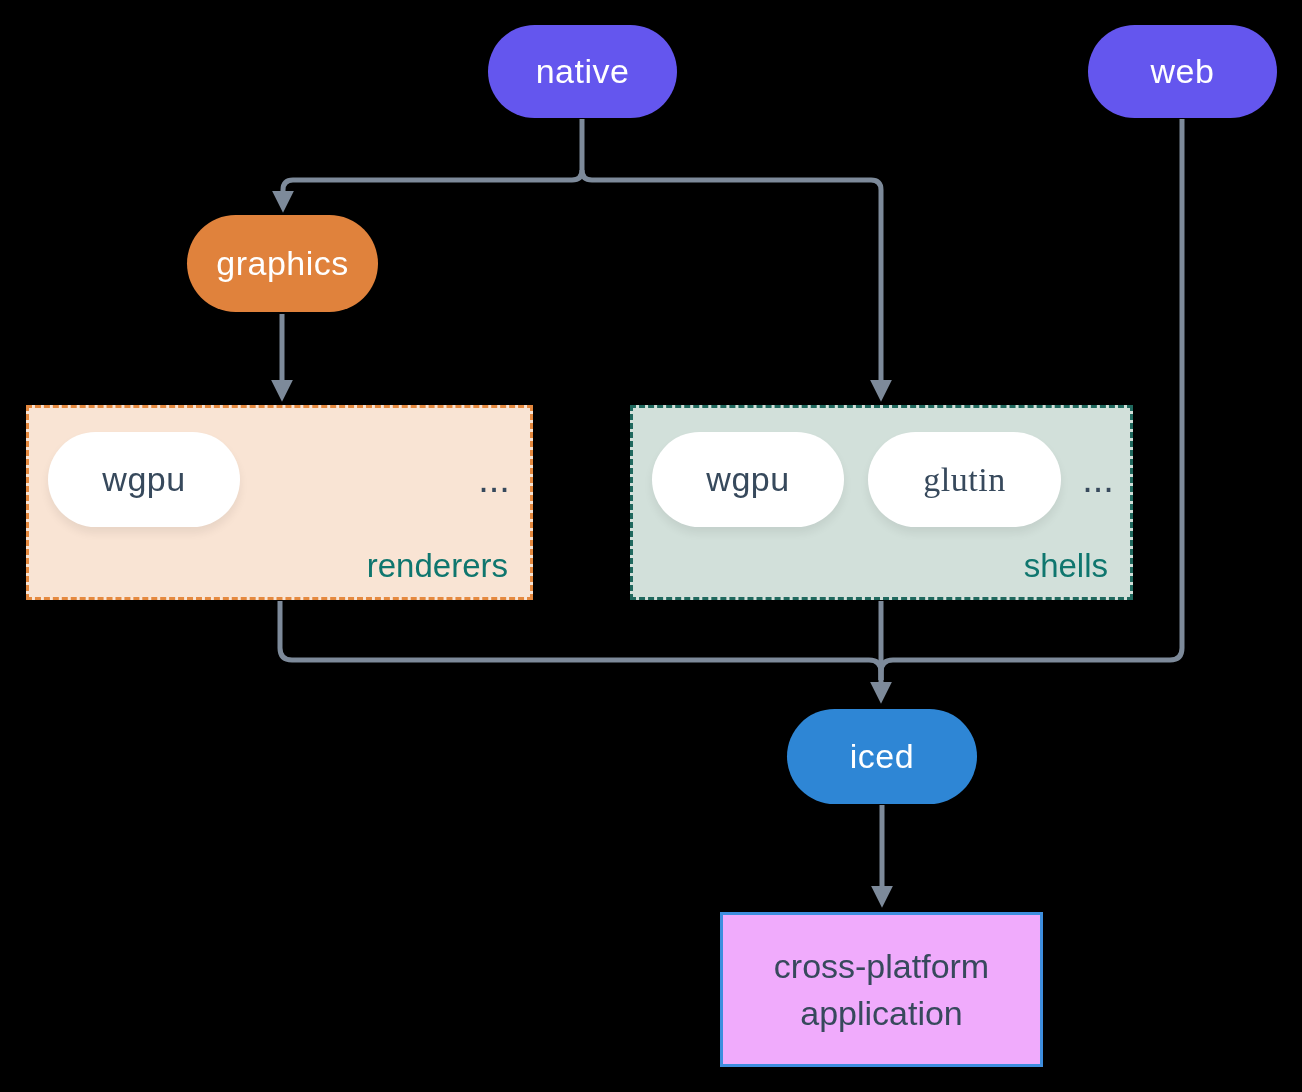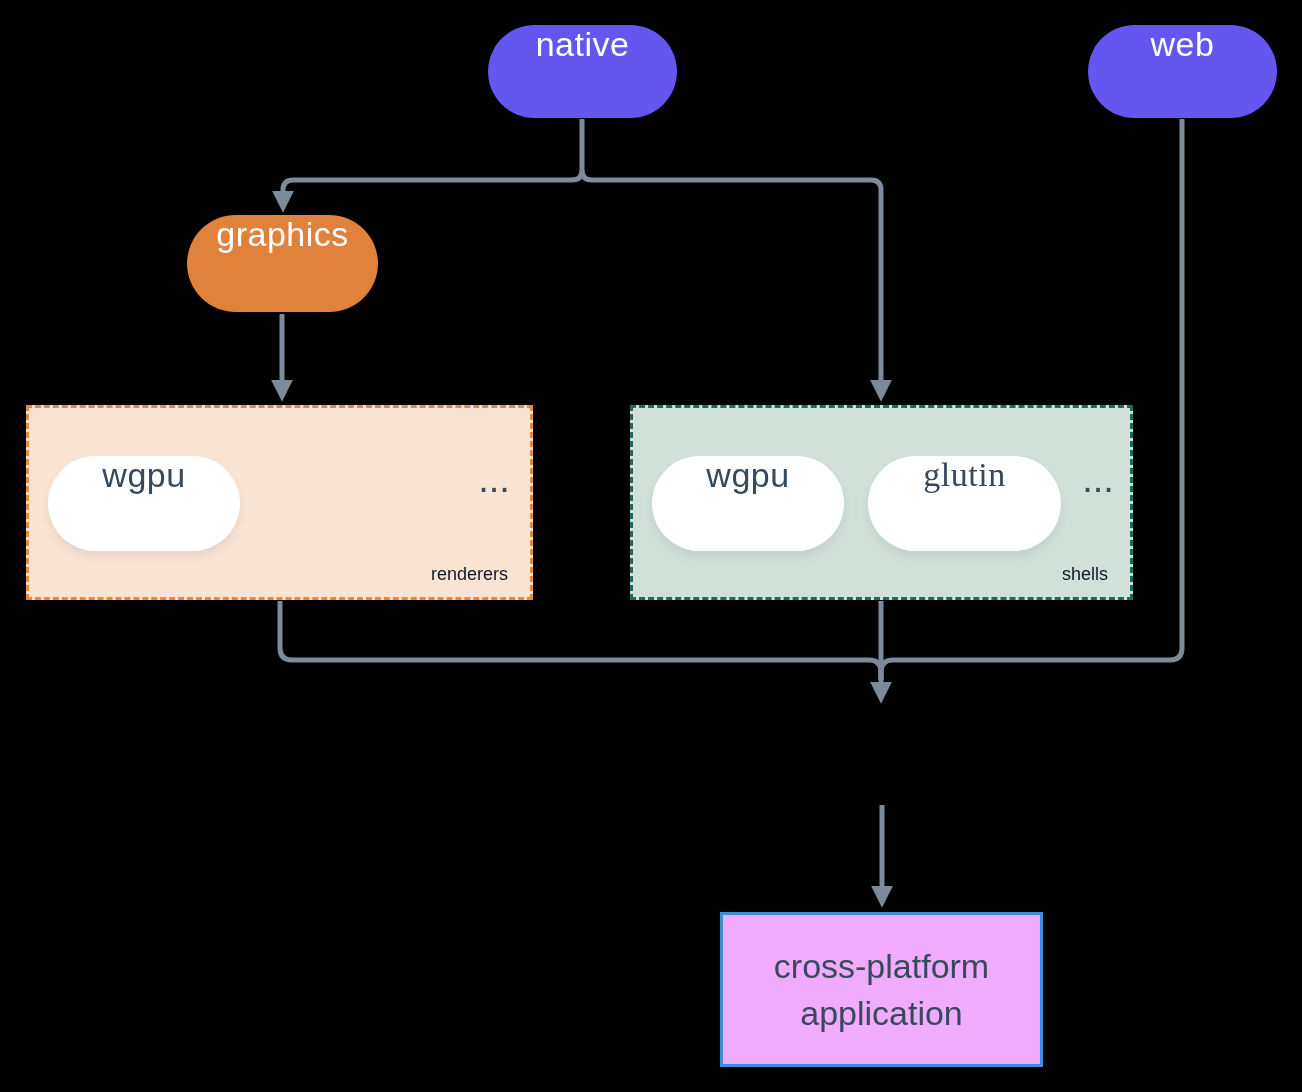--- a/index.html
+++ b/index.html
@@ -13,35 +13,35 @@
   }
   svg.connectors {
     position: absolute;
     left: 0; top: 0;
     width: 1302px; height: 1092px;
     pointer-events: none;
   }
   .pill {
     position: absolute;
     display: flex;
+    align-items: center;
     justify-content: center;
     border-radius: 60px;
     font-size: 34px;
     letter-spacing: 0.5px;
     color: #ffffff;
   }
   .pill-native   { left: 488px;  top: 25px;  width: 189px; height: 93px; background: #6456ee; }
   .pill-web      { left: 1088px; top: 25px;  width: 189px; height: 93px; background: #6456ee; }
   .pill-graphics { left: 187px;  top: 215px; width: 191px; height: 97px; background: #e0823c; }
   .pill-iced     { left: 787px;  top: 709px; width: 190px; height: 95px; background: #2e86d5; }
   .pill-white {
     background: #ffffff;
     color: #37495c;
     box-shadow: 0 6px 10px rgba(0,0,0,0.07);
-    margin-top: 24px;
   }
   .pill-wgpu   { left: 48px;   top: 432px; width: 192px; height: 95px; }
   .pill-glow   { left: 265px;  top: 432px; width: 193px; height: 95px; }
   .pill-winit  { left: 652px;  top: 432px; width: 192px; height: 95px; }
   .pill-glutin { left: 868px;  top: 432px; width: 193px; height: 95px; font-family: Liberation Serif, serif; }
   .group {
     position: absolute;
     box-sizing: border-box;
     border: 3px dashed;
   }
@@ -52,22 +52,22 @@
   }
   .group-shells {
     left: 630px; top: 405px; width: 503px; height: 195px;
     background: #d2e0da;
     border-color: #20695e;
   }
   .group-label {
     position: absolute;
     right: 22px;
     bottom: 12px;
-    font-size: 18px;
-    color: #0f172a;
+    font-size: 33px;
+    color: #0f766e;
   }
   .dots {
     position: absolute;
     display: flex;
     align-items: center;
     justify-content: center;
     font-size: 38px;
     color: #37495c;
     top: 432px;
     height: 95px;
@@ -147,19 +147,22 @@
     <span class="group-label">shells</span>
   </div>
   <div class="pill pill-white pill-winit">
     <span>wgpu</span>
   </div>
   <div class="pill pill-white pill-glutin">
     <span>glutin</span>
   </div>
   <div class="dots dots-shells">...</div>
 
+  <div class="pill pill-iced">
+    <span>iced</span>
+  </div>
 
   <div class="app-box">
     <span>cross-platform</span>
     <span>application</span>
   </div>
 
 </div>
 
 </body></html>

